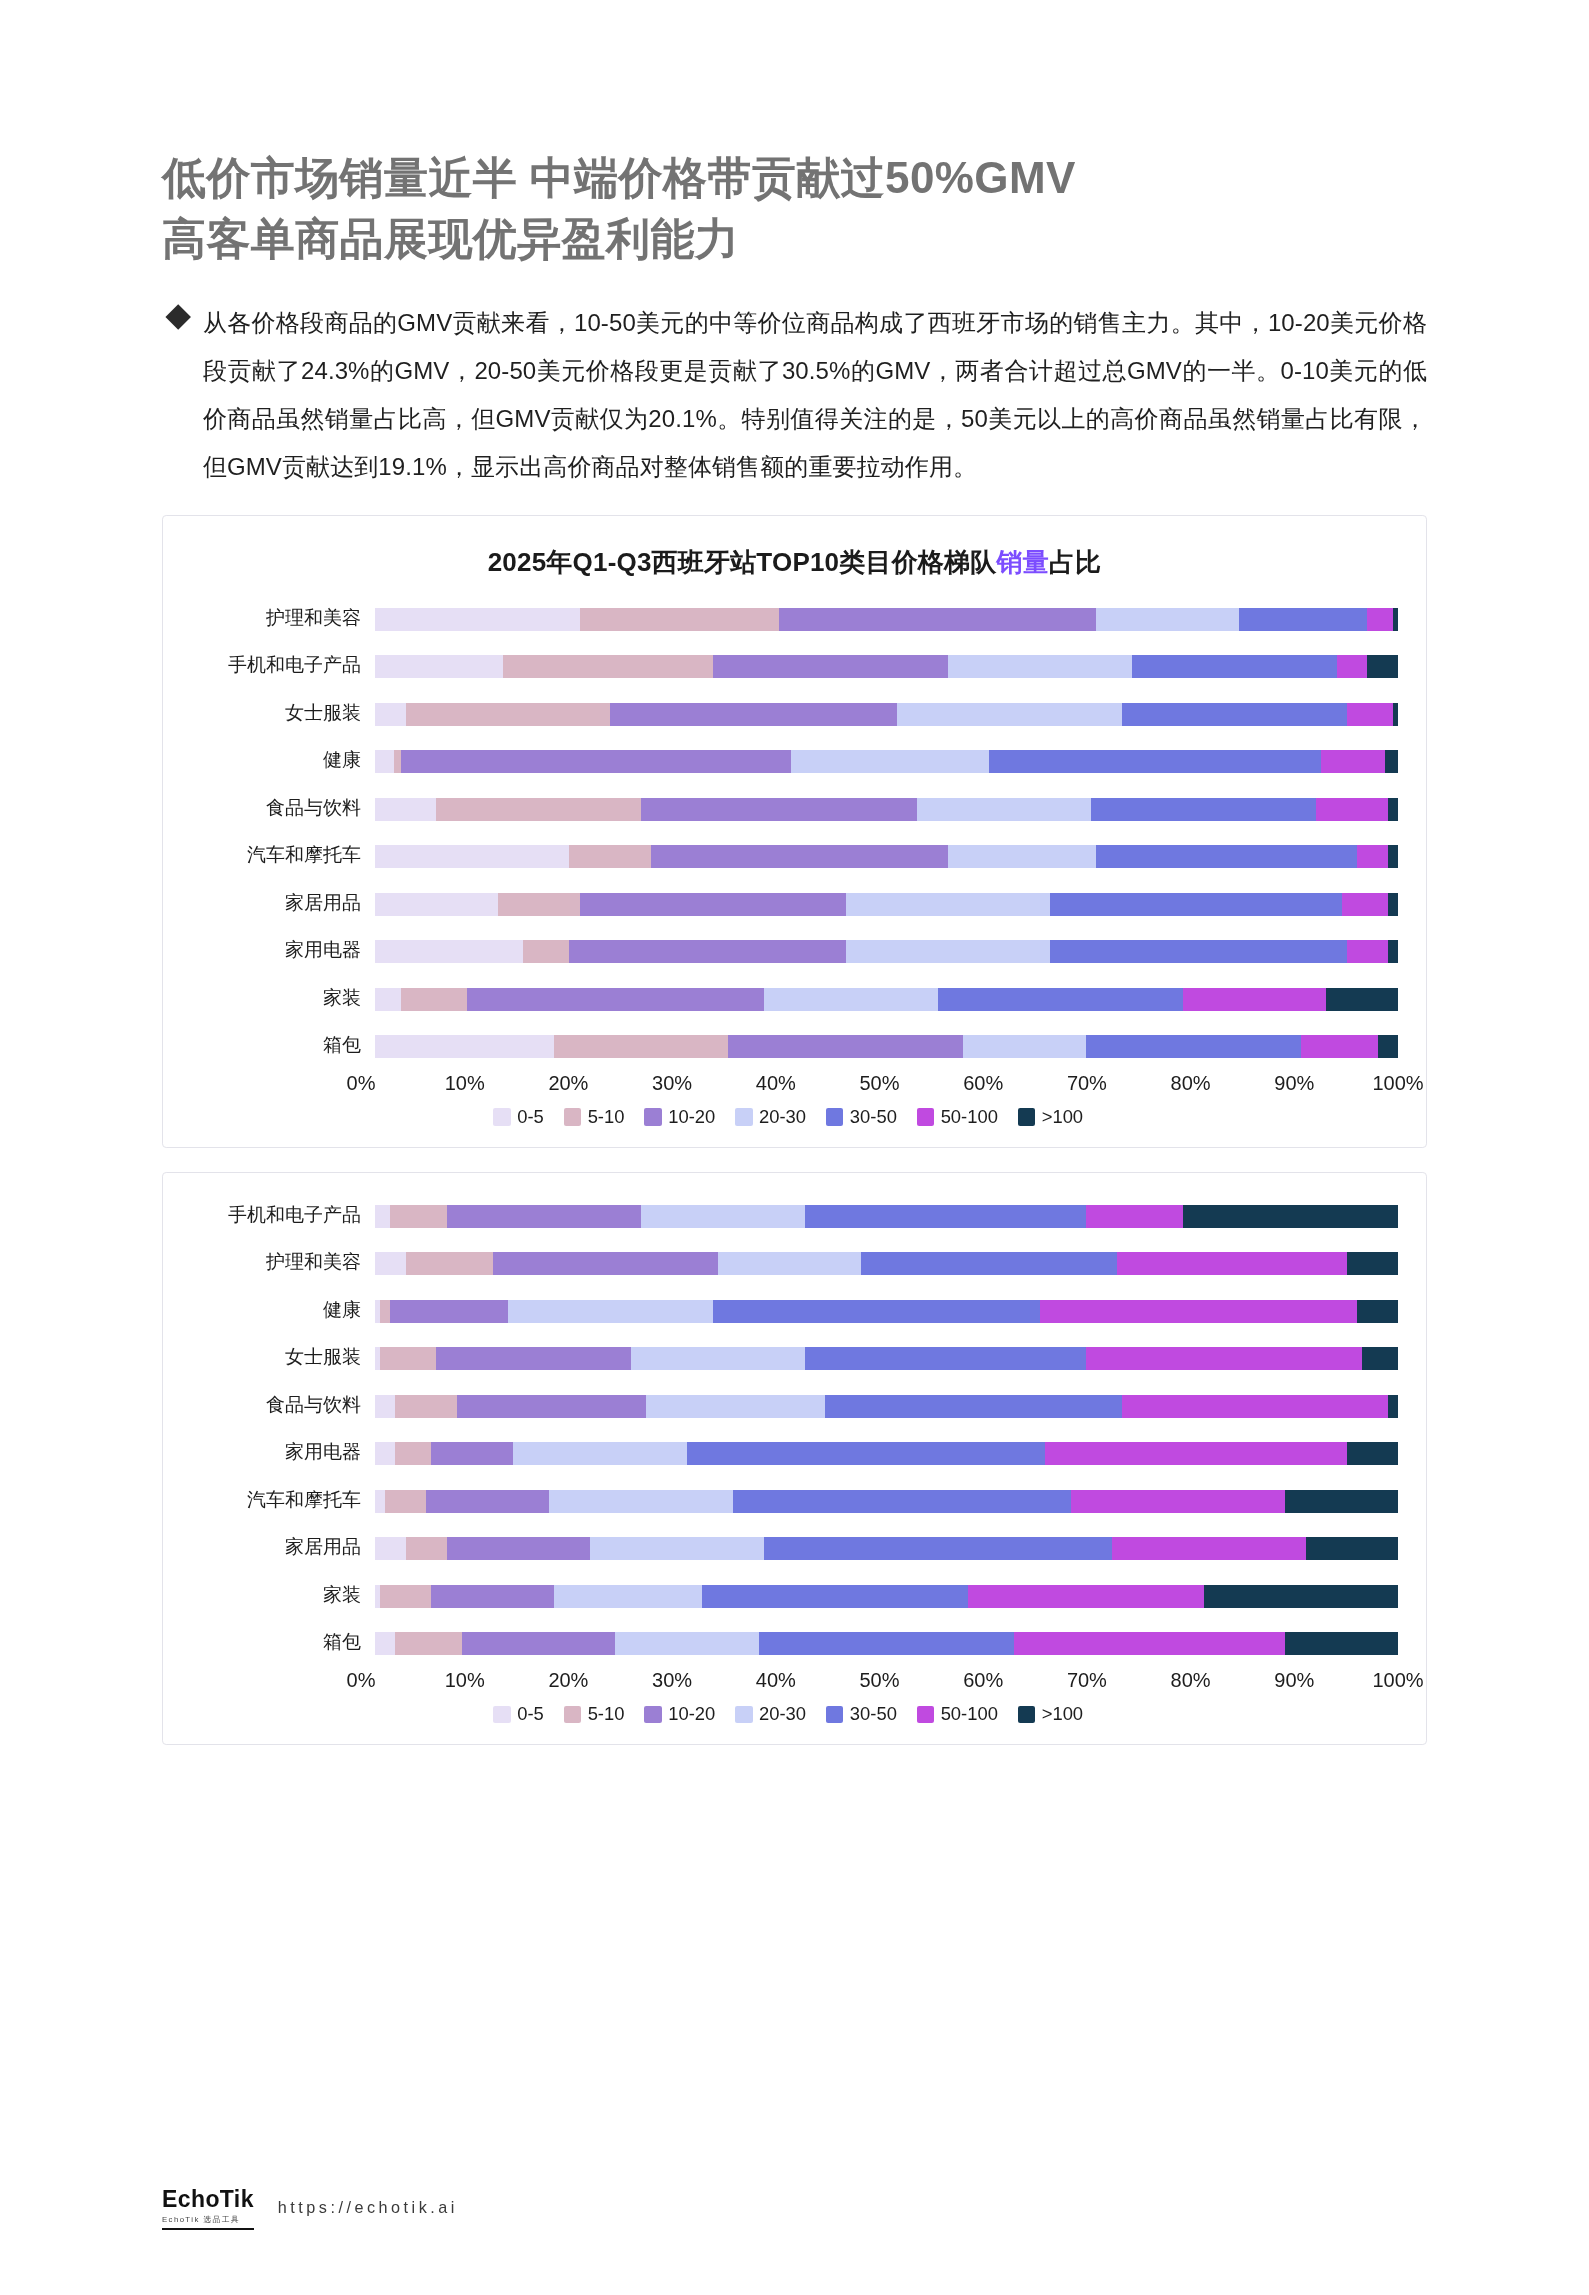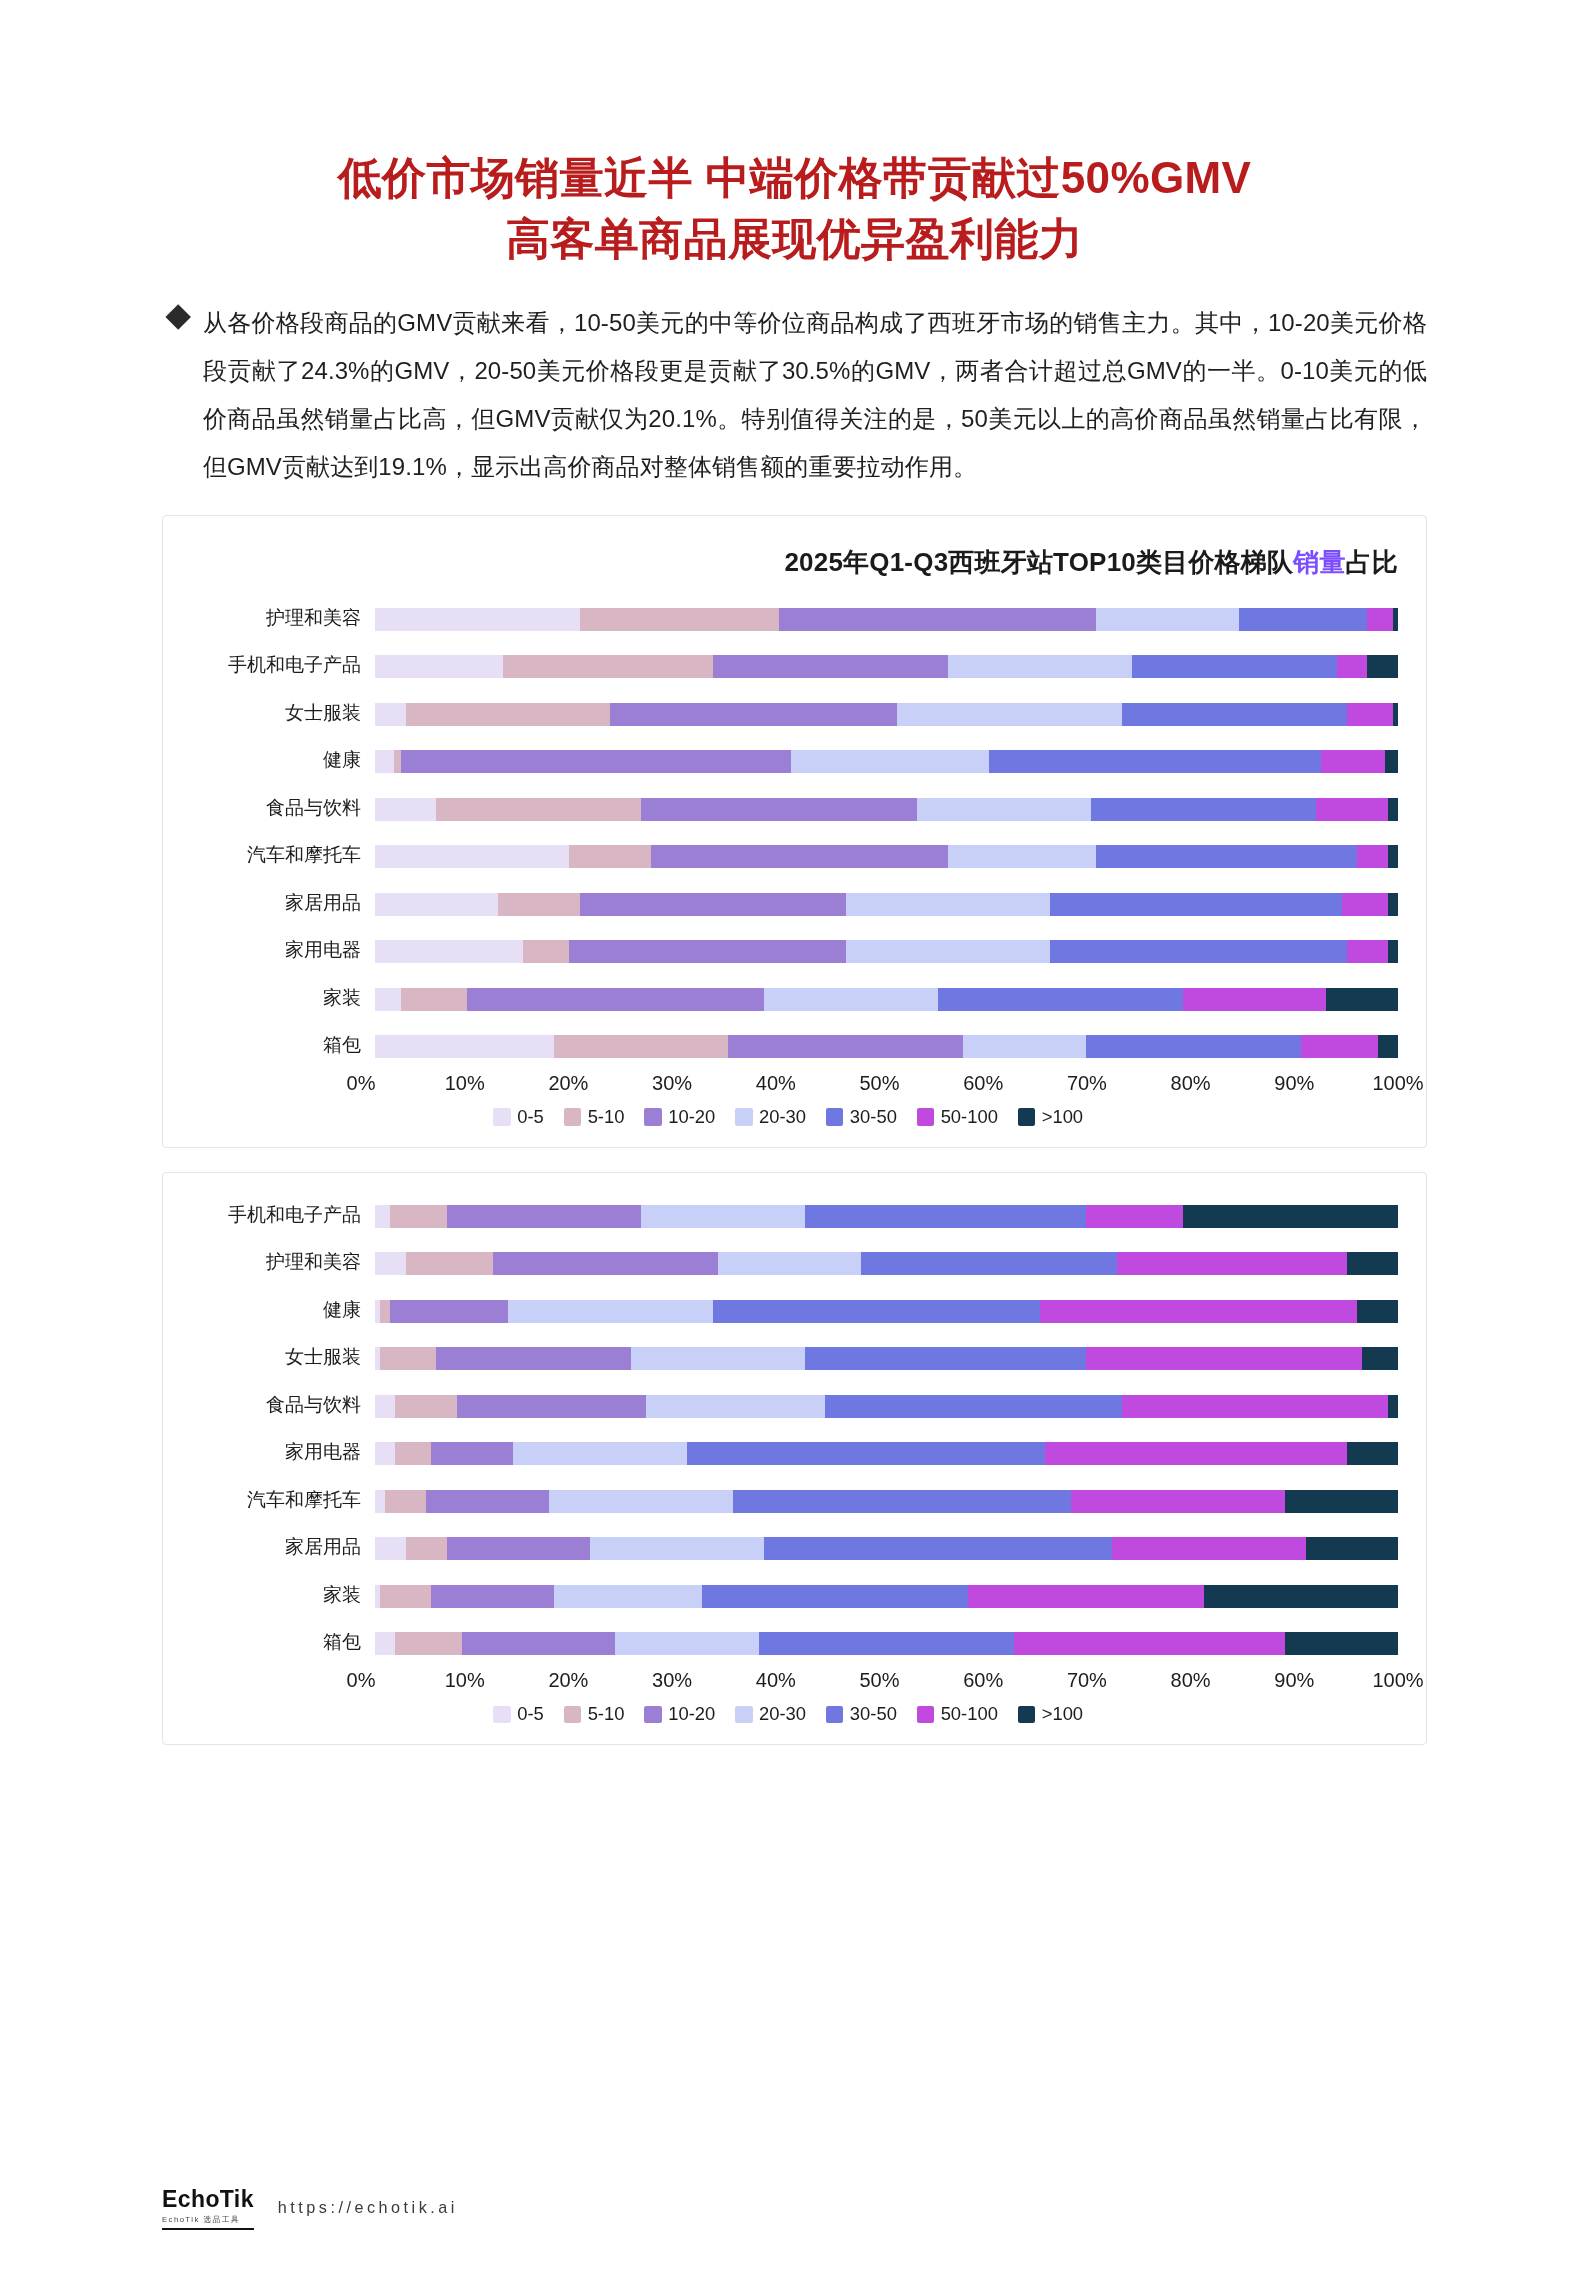--- a/index.html
+++ b/index.html
@@ -15,22 +15,21 @@
     width:1589px;height:2295px;
     box-sizing:border-box;
     padding:148px 162px 0 162px;
   }
   h1.title{
     font-size:44px;
     line-height:1.38;
     font-weight:bold;
     letter-spacing:0.4px;
     margin:0 0 30px 0;
-    color:#b91c1c;
-    text-align:center;
+    color:#737373;
   }
   h1.title .line{display:block;}
   .bullets{margin:0;padding:0;}
   .bullet{
     display:flex;
     align-items:flex-start;
     margin-bottom:18.4px;
   }
   .diamond{
     flex:0 0 auto;
@@ -48,21 +47,21 @@
   }
   .chart-card{
     box-sizing:border-box;
     border:1.4px solid #e3e3ea;
     border-radius:4.2px;
     background:#fff;
     margin-top:24px;
     padding:22.6px 28px 18.4px 28px;
   }
   .chart-title{
-    text-align:right;
+    text-align:center;
     font-size:26px;
     font-weight:bold;
     letter-spacing:0.2px;
     margin:5.7px 0 18.4px 0;
   }
   .chart-title .hl{color:#7c4dff;}
   .chart-title.small{font-size:23px;margin:4.2px 0 15.5px 0;}
   .plot{
     display:flex;
     flex-direction:column;

